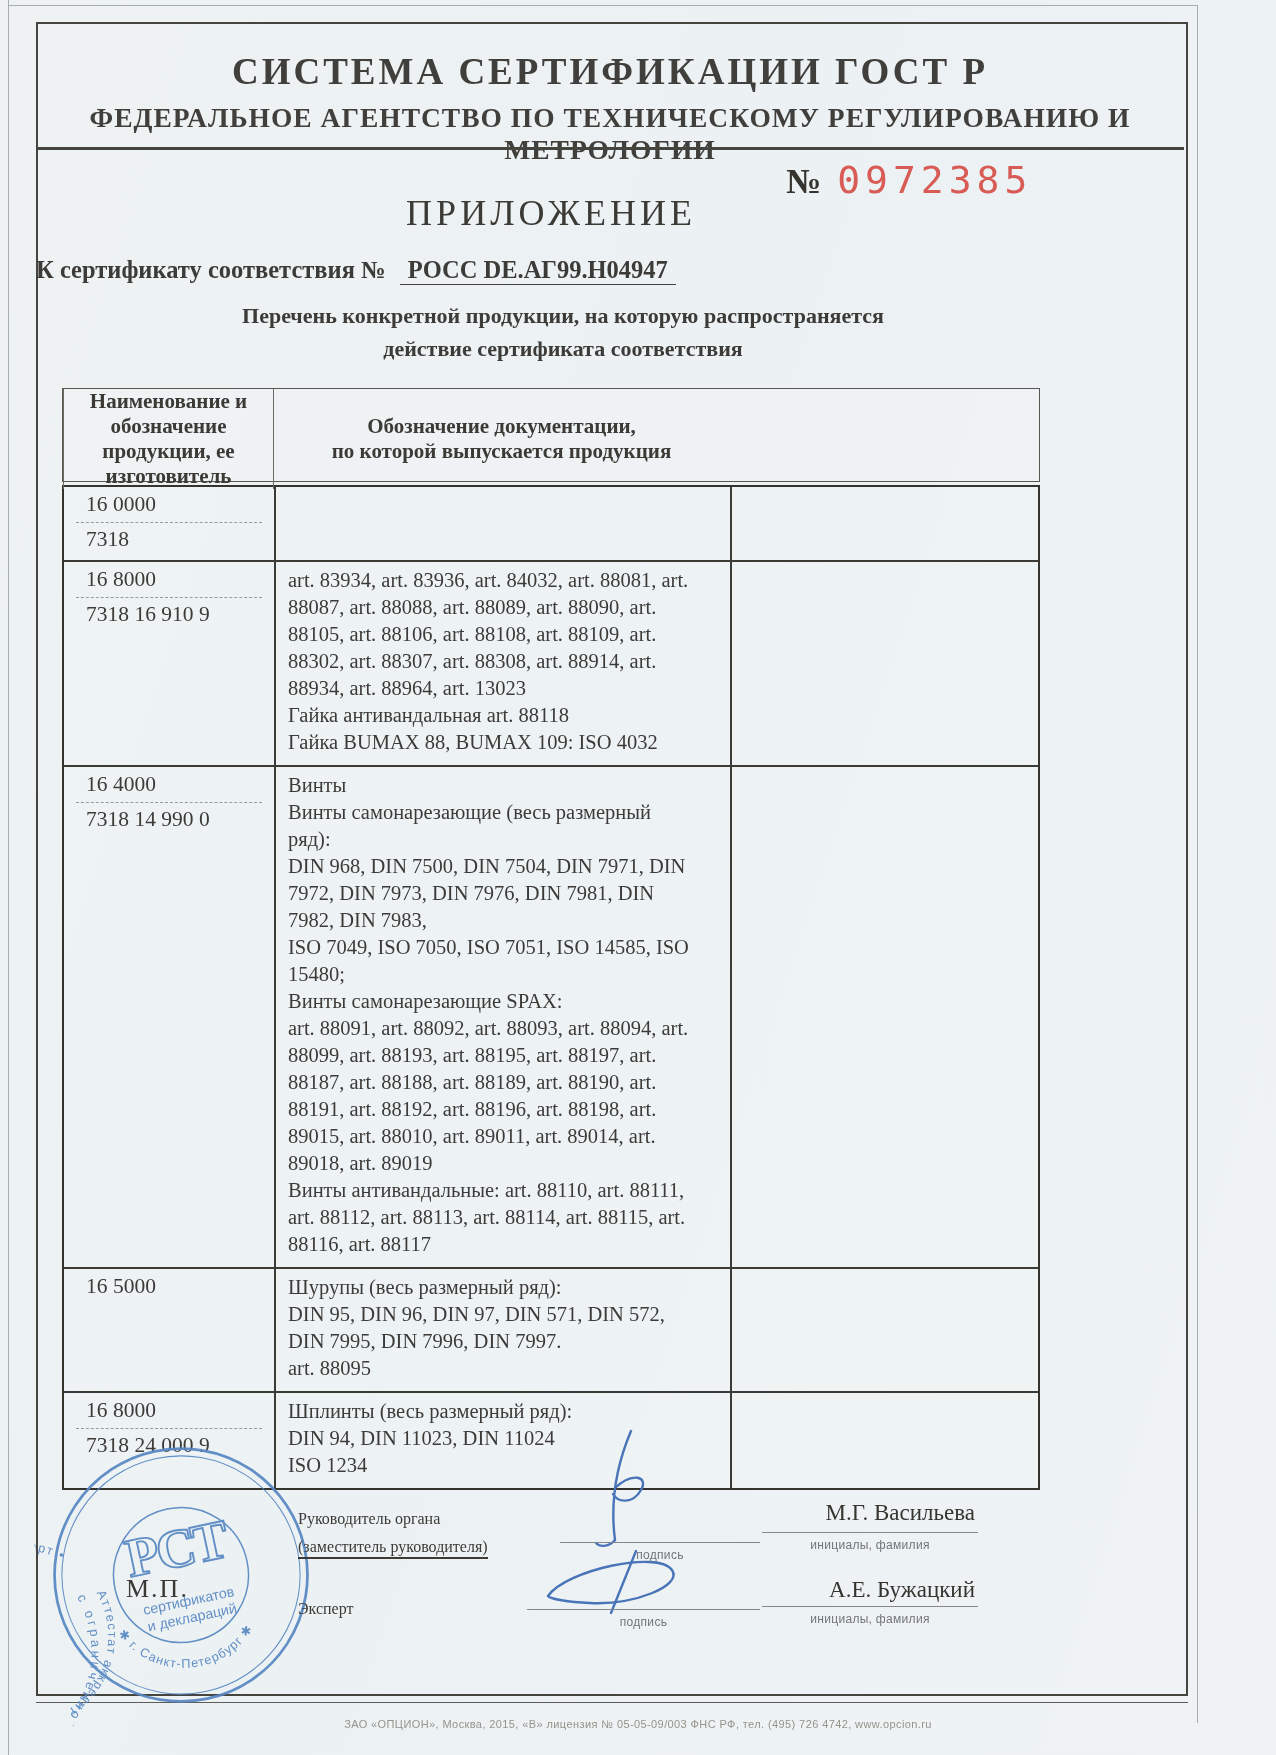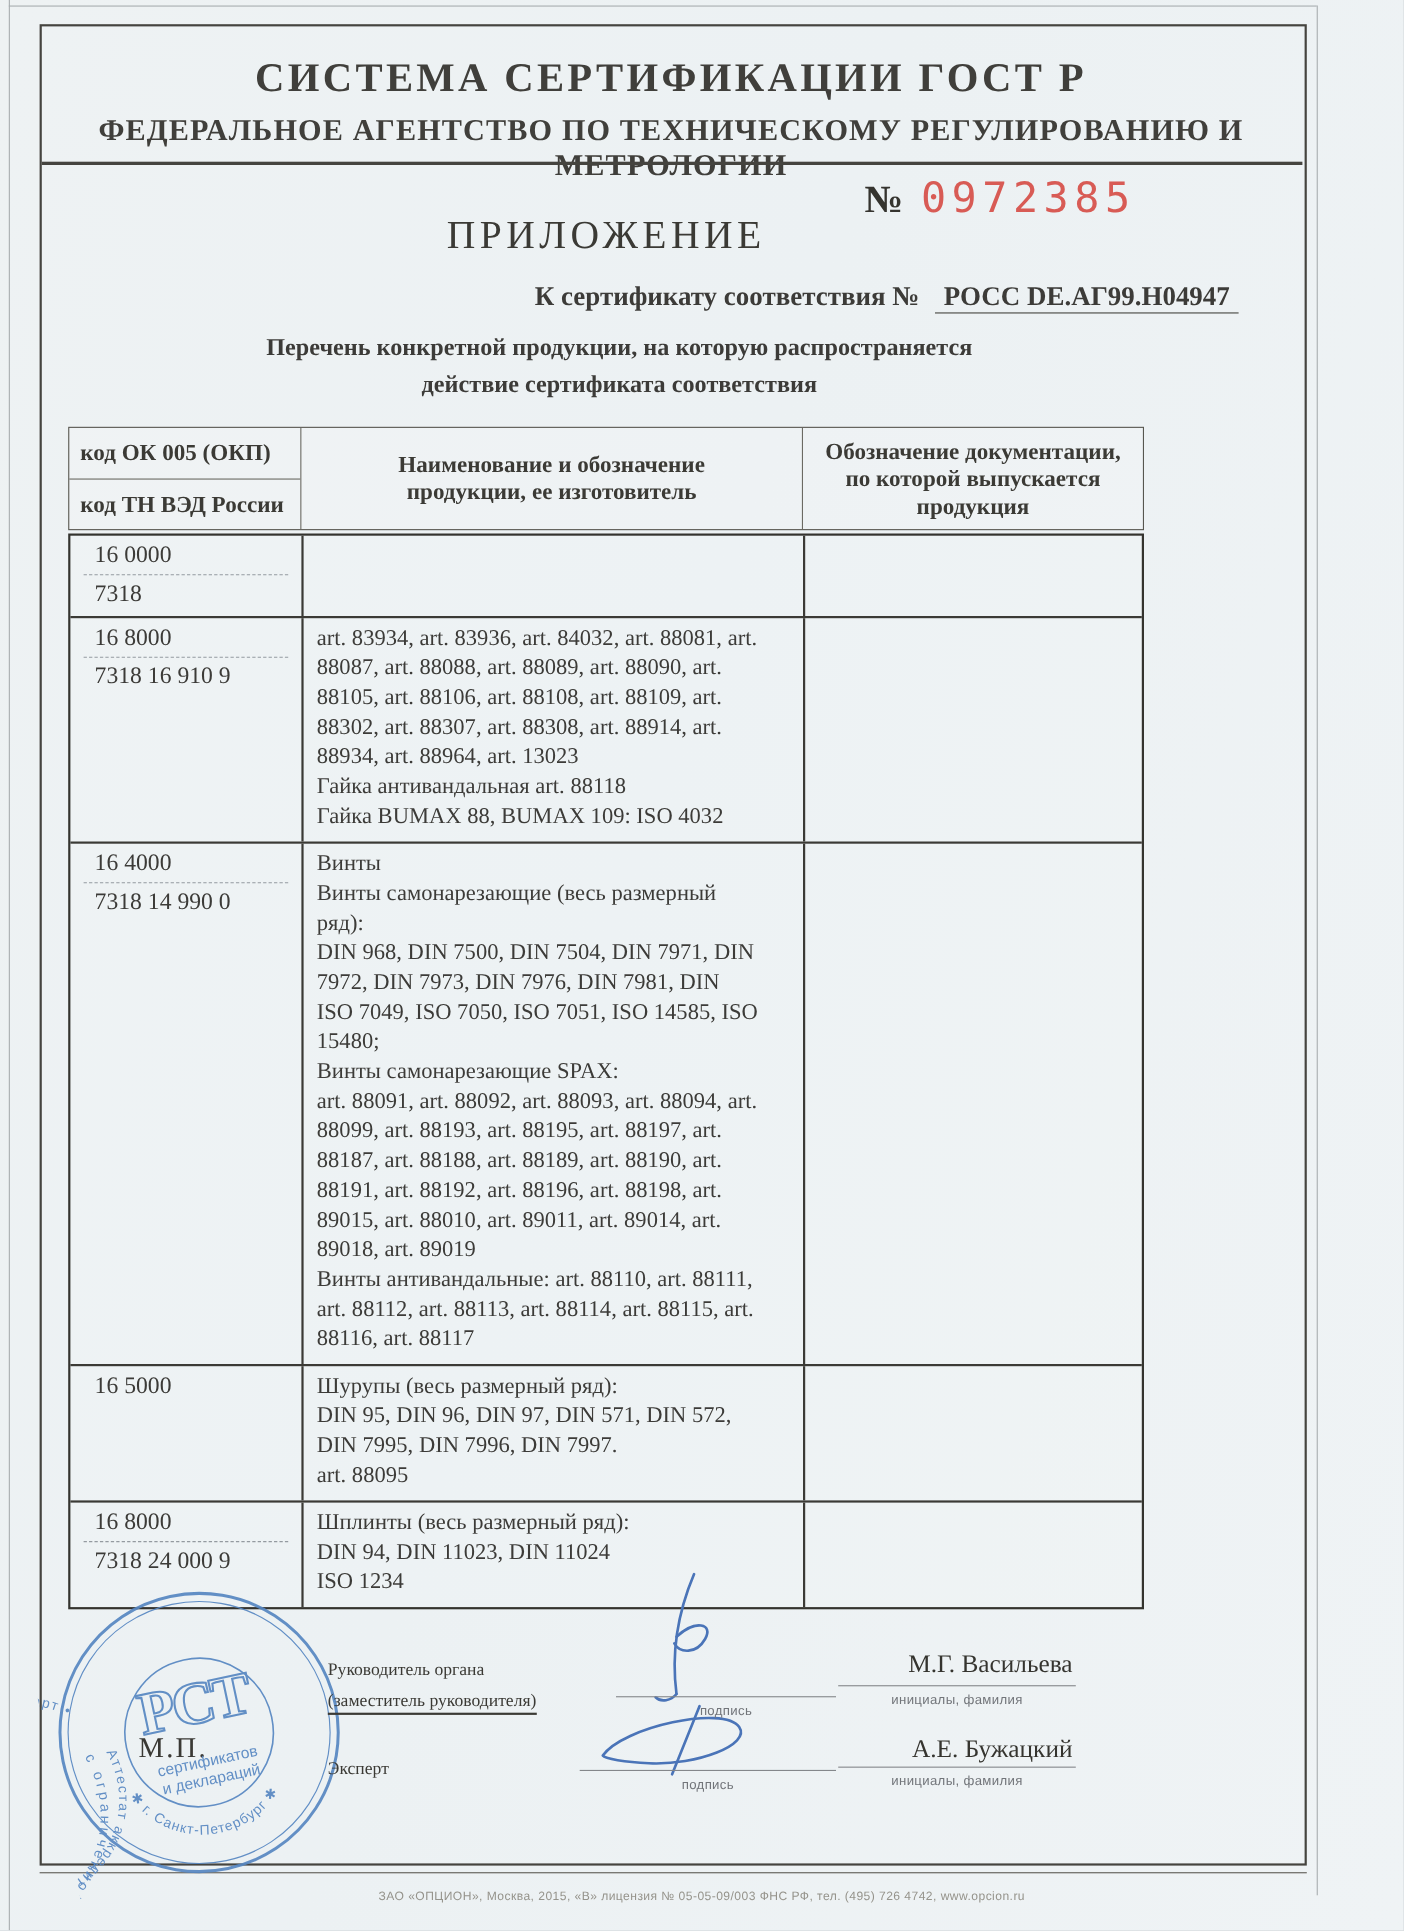--- a/index.html
+++ b/index.html
@@ -25,21 +25,21 @@
     font-size:27.5px; font-weight:bold; letter-spacing:1px; color:#403f3b; }
 
   .blank-no { left:786px; top:158px; white-space:nowrap; }
   .blank-no .pref { font-size:35px; font-weight:bold; color:#35342f; }
   .blank-no .digits { font-family:"DejaVu Sans Mono",monospace; font-size:38px;
     color:#d85b55; letter-spacing:5px; margin-left:12px; }
 
   .appendix { left:36px; top:192px; width:1030px; text-align:center;
     font-size:36px; font-weight:normal; letter-spacing:4px; color:#3b3a35; }
 
-  .cert-line { left:36px; top:256px; width:1090px; text-align:right;
+  .cert-line { left:36px; top:256px; width:1090px; text-align:left;
     font-size:24.5px; font-weight:600; }
   .cert-line .val { border-bottom:1.5px solid #45443f; padding:0 8px 1px; margin-left:8px; }
 
   .subtitle { left:48px; top:303px; width:1030px; text-align:center;
     font-size:22px; font-weight:bold; }
   .subtitle2 { top:336px; }
 
   
   .tbl { left:62px; top:388px; width:978px; }
   .thead { display:grid; grid-template-columns:210px 456px 1fr;
@@ -112,24 +112,20 @@
   <div class="abs cert-line">
     <span>К сертификату соответствия №</span>
     <span class="val">РОСС DE.АГ99.Н04947</span>
   </div>
 
   <div class="abs subtitle">Перечень конкретной продукции,  на которую распространяется</div>
   <div class="abs subtitle subtitle2">действие сертификата соответствия</div>
 
   <div class="abs tbl">
     <div class="thead">
-      <div class="th1">
-        <div>код ОК 005 (ОКП)</div>
-        <div>код ТН ВЭД России</div>
-      </div>
       <div class="th2">
         <span>Наименование и обозначение</span>
         <span>продукции, ее изготовитель</span>
       </div>
       <div class="th3">
         <span>Обозначение документации,</span>
         <span>по которой выпускается продукция</span>
       </div>
     </div>
     <div class="tbody">
@@ -163,20 +159,21 @@
       <div class="cell codes">
         <div class="okp">16 4000</div>
         <div class="tnved">7318 14 990 0</div>
       </div>
       <div class="cell names">
             <div>Винты</div>
             <div>Винты самонарезающие  (весь размерный</div>
             <div>ряд):</div>
             <div>DIN 968, DIN 7500, DIN 7504, DIN 7971, DIN</div>
             <div>7972, DIN 7973, DIN 7976, DIN 7981, DIN</div>
+            <div>7982, DIN 7983,</div>
             <div>ISO 7049, ISO 7050, ISO 7051, ISO 14585, ISO</div>
             <div>15480;</div>
             <div>Винты самонарезающие SPAX:</div>
             <div>art. 88091, art. 88092, art. 88093, art. 88094, art.</div>
             <div>88099, art. 88193, art. 88195, art. 88197, art.</div>
             <div>88187, art. 88188, art. 88189, art. 88190, art.</div>
             <div>88191, art. 88192, art. 88196, art.  88198, art.</div>
             <div>89015, art.  88010, art.  89011, art. 89014, art.</div>
             <div>89018, art. 89019</div>
             <div>Винты антивандальные: art. 88110, art. 88111,</div>

